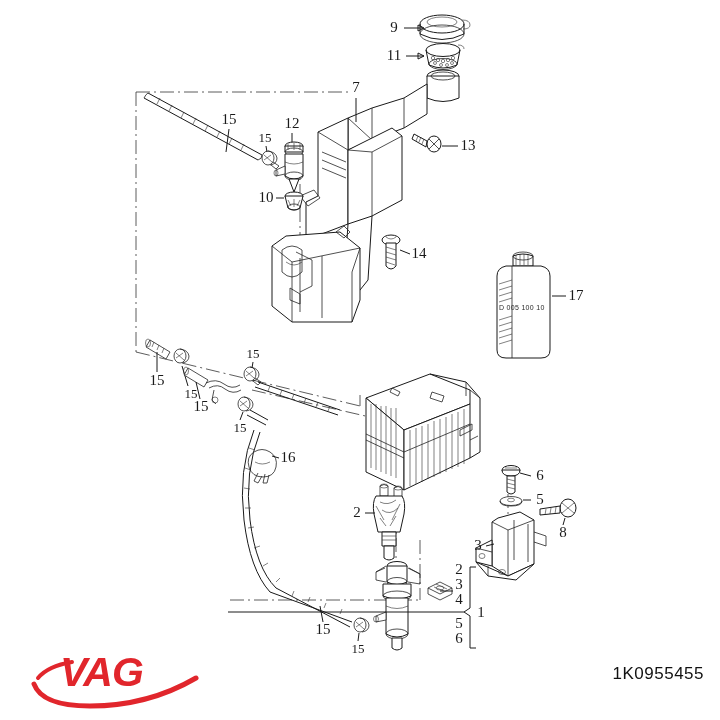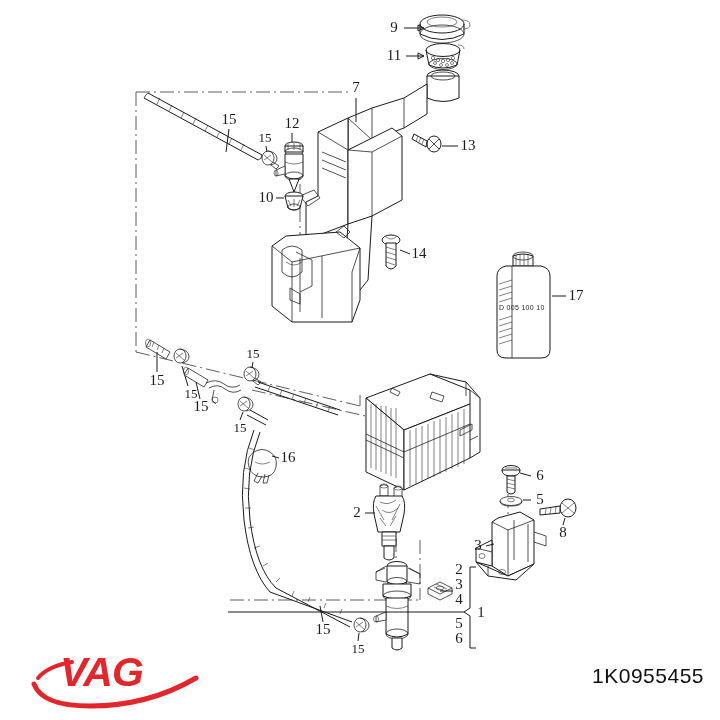--- a/index.html
+++ b/index.html
@@ -84,21 +84,21 @@
     font-weight: bold;
     font-size: 41px;
     font-style: italic;
     letter-spacing: -1px;
   }
   #part-number {
     position: absolute;
     right: 16px;
     top: 22px;
     font-family: "Liberation Sans", sans-serif;
-    font-size: 21px;
+    font-size: 17px;
     color: #111111;
     letter-spacing: 0.5px;
   }
 </style>
 </head>
 <body>
 
 <div id="page">
 
   <svg id="diagram-svg" viewBox="0 0 720 720">

